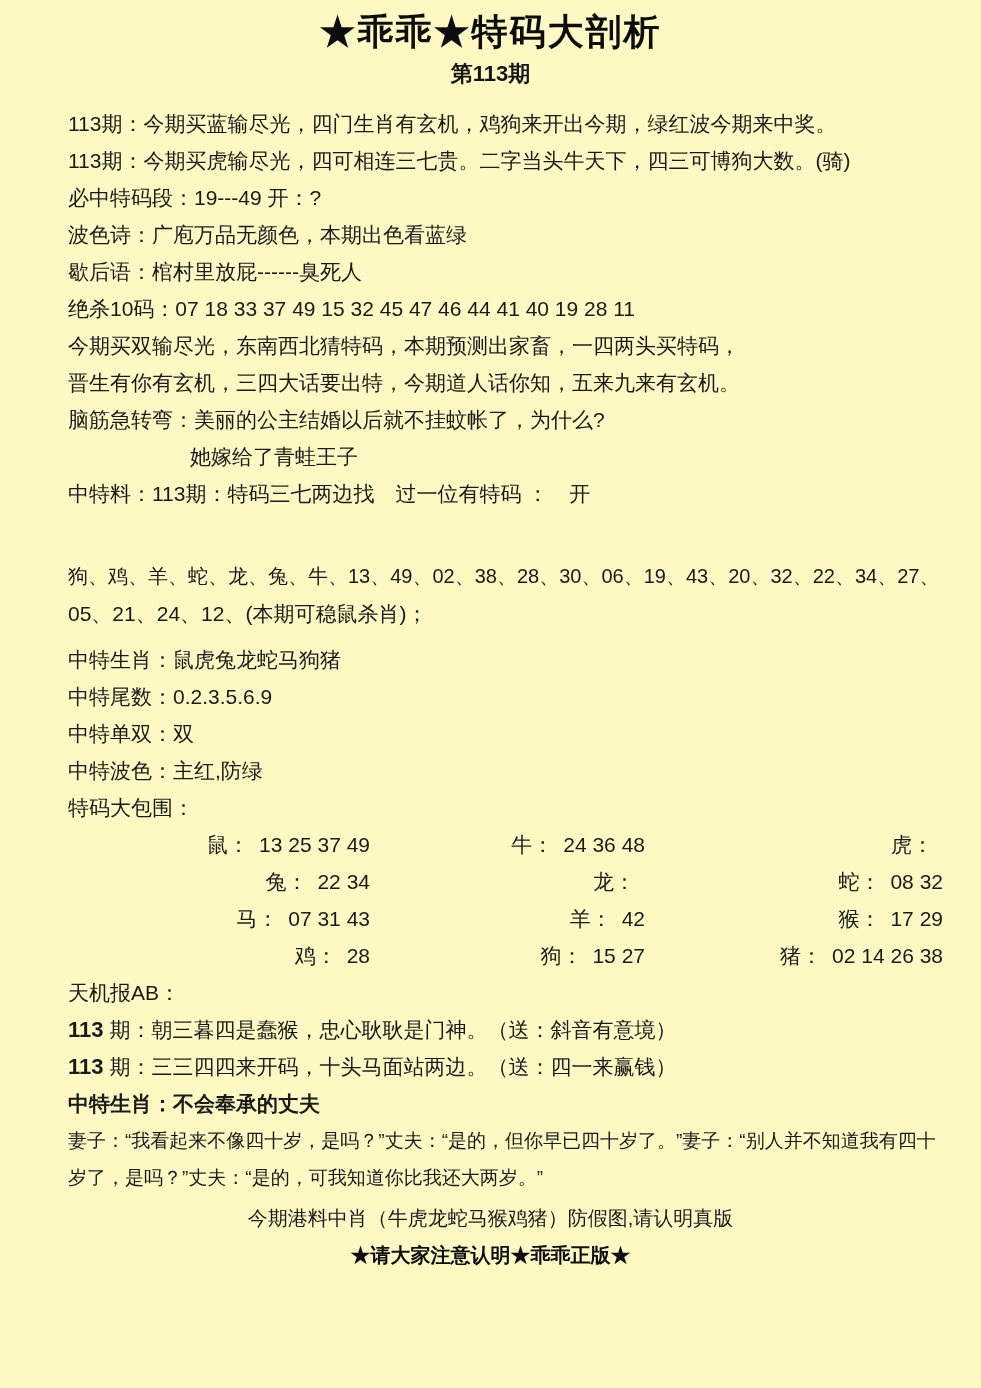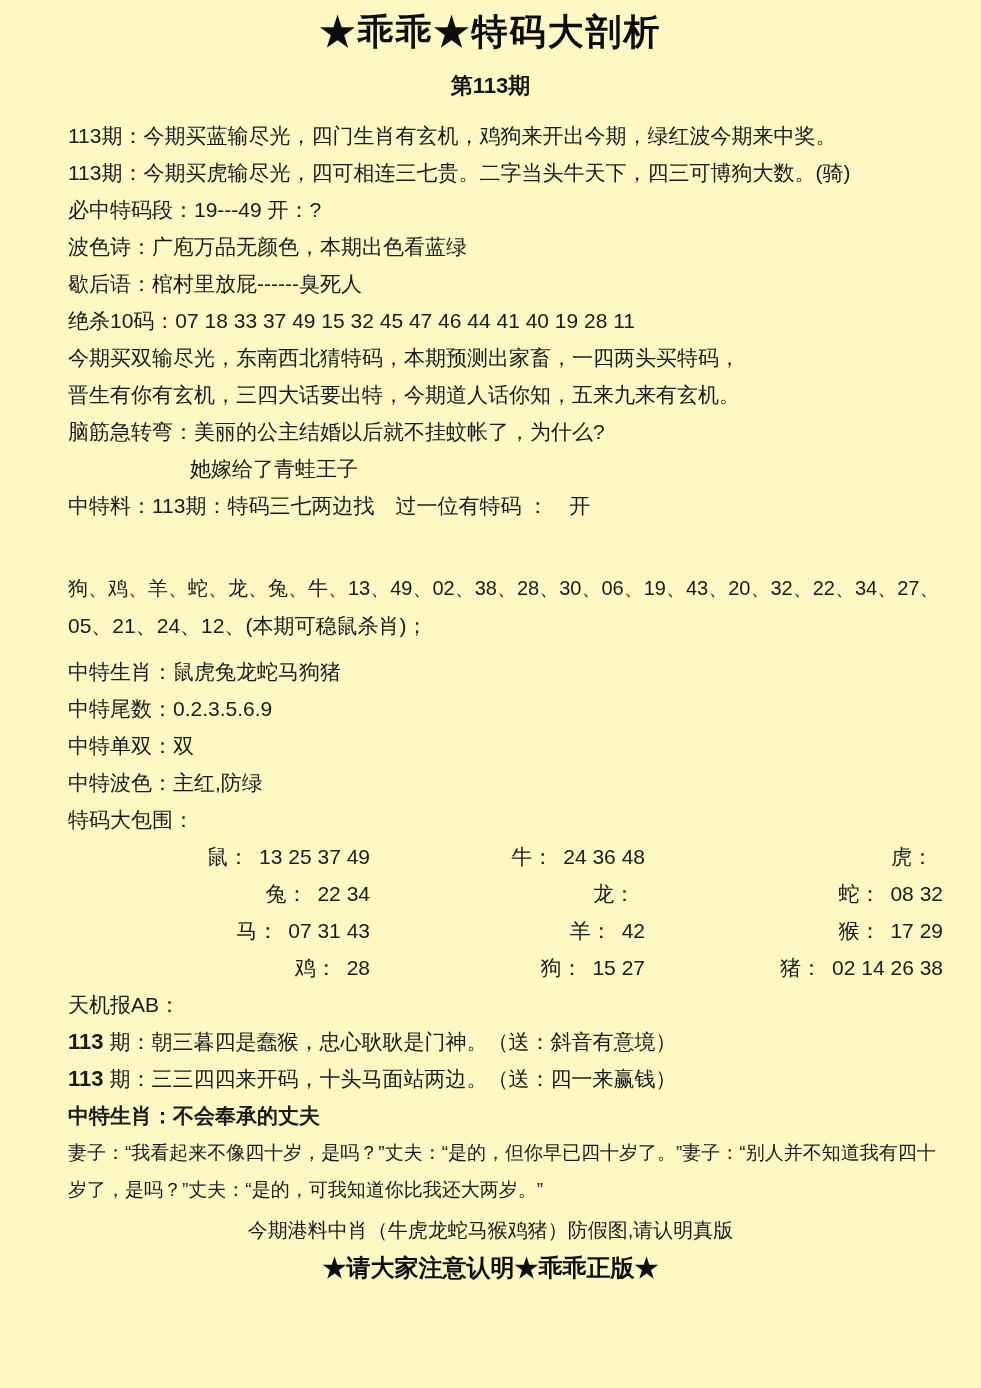--- a/index.html
+++ b/index.html
@@ -7,35 +7,35 @@
     width: 981px; min-height: 1388px;
     background: #fdfdfd; color: #1a1a1a;
     font-family: "Liberation Sans", sans-serif;
     overflow: hidden;
   }
   .page { width: 981px; min-height: 1388px; background: #fef9c3; }
   .title {
     padding-top: 8px; text-align: center;
     font-size: 36px; font-weight: bold; letter-spacing: 2px; color: #0d0d0d;
   }
-  .issue { text-align: center; font-size: 22px; font-weight: 600; margin-top: 14px; color: #151515; }
+  .issue { text-align: center; font-size: 22px; font-weight: 600; margin-top: 2px; color: #151515; }
   .content { margin: 16px 38px 0 68px; font-size: 21px; }
   .line { height: 37px; display: flex; align-items: center; white-space: nowrap; }
   .indent { padding-left: 122px; }
   .bold { font-weight: bold; }
   .tight { font-size: 20px; margin-top: 46px; }
   .small { font-size: 19px; }
   .gapt { margin-top: 9px; }
   .grid-row { display: flex; text-align: right; }
   .gcol1 { width: 302px; } .gcol2 { width: 275px; } .gcol3 { flex: 1; }
   .cell-label { margin-right: 10px; }
   .issue-num { font-weight: bold; font-size: 22px; margin-right: 6px; }
   .footer { margin-top: 4px; text-align: center; }
   .footer-line { height: 37px; display: flex; align-items: center; justify-content: center; font-size: 20px; }
-  .footer-brand { font-size: 24px; font-weight: bold; color: #0d0d0d; }
+  .footer-brand { font-size: 20px; font-weight: bold; color: #0d0d0d; }
 </style>
 </head>
 <body>
 
 <div class="page">
 
   <div class="title">★乖乖★特码大剖析</div>
   <div class="issue">第113期</div>
 
   <div class="content">

